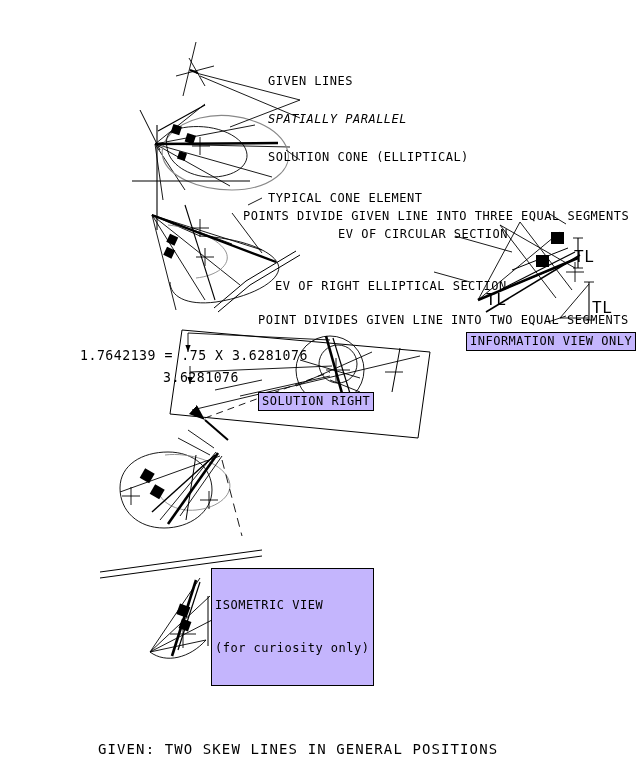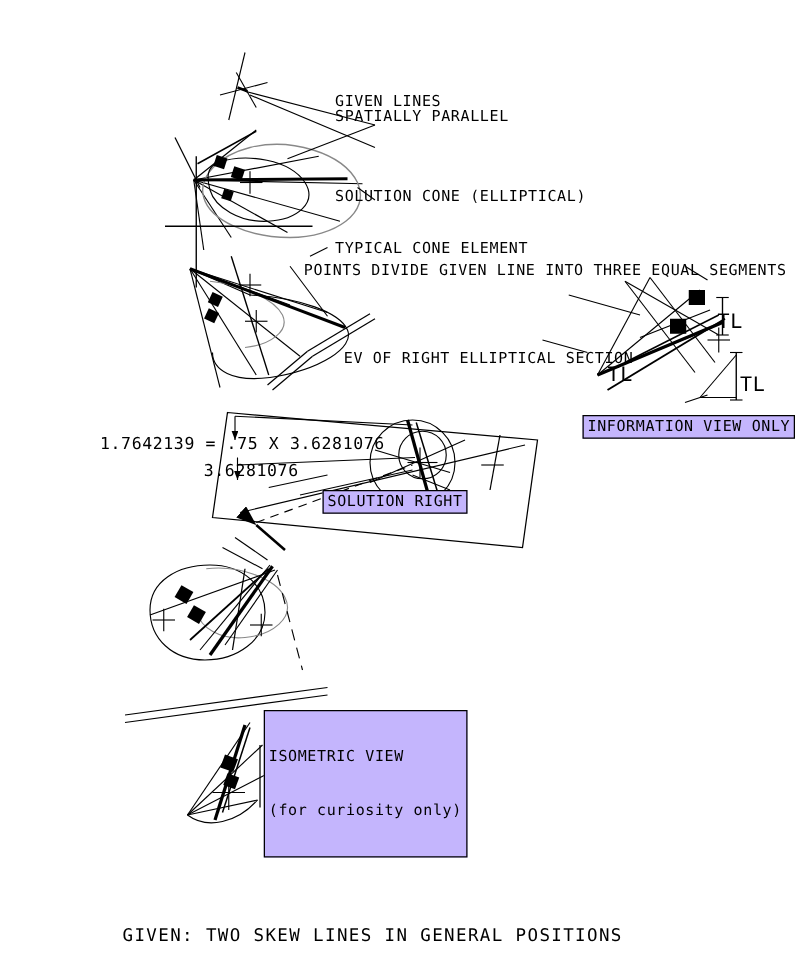--- a/index.html
+++ b/index.html
@@ -202,26 +202,28 @@
       <line x1="208" y1="596" x2="208" y2="646" stroke-width="1"></line>
       <line x1="170" y1="634" x2="196" y2="634"></line>
       <line x1="183" y1="622" x2="183" y2="648"></line>
 
       <line x1="262" y1="612" x2="262" y2="662" stroke-width="2"></line>
       <line x1="248" y1="636" x2="278" y2="636" stroke-width="1.4"></line>
     </g>
   </svg>
 
   <div class="lbl t12" style="left:268px;top:74px;">GIVEN LINES</div>
-  <div class="lbl t12" style="left:268px;top:86px;">SPATIALLY PARALLEL</div>
+  <div class="lbl t12" style="left:268px;top:112px;font-style:italic;">SPATIALLY PARALLEL</div>
   <div class="lbl t12" style="left:268px;top:150px;">SOLUTION CONE (ELLIPTICAL)</div>
 
   <div class="lbl t12" style="left:268px;top:191px;">TYPICAL CONE ELEMENT</div>
   <div class="lbl t12" style="left:243px;top:209px;">POINTS DIVIDE GIVEN LINE INTO THREE EQUAL SEGMENTS</div>
+  <div class="lbl t12" style="left:338px;top:227px;">EV OF CIRCULAR SECTION</div>
   <div class="lbl t12" style="left:275px;top:279px;">EV OF RIGHT ELLIPTICAL SECTION</div>
+  <div class="lbl t12" style="left:258px;top:313px;">POINT DIVIDES GIVEN LINE INTO TWO EQUAL SEGMENTS</div>
 
   <div class="lbl tl" style="left:574px;top:248px;">TL</div>
   <div class="lbl tl" style="left:486px;top:291px;">TL</div>
   <div class="lbl tl" style="left:592px;top:299px;">TL</div>
 
   <div class="lbl t13" style="left:80px;top:348px;">1.7642139 = .75 X 3.6281076</div>
   <div class="lbl t13" style="left:163px;top:370px;">3.6281076</div>
 
   <div class="lbl t12 boxed" style="left:466px;top:332px;">INFORMATION VIEW ONLY</div>
 

